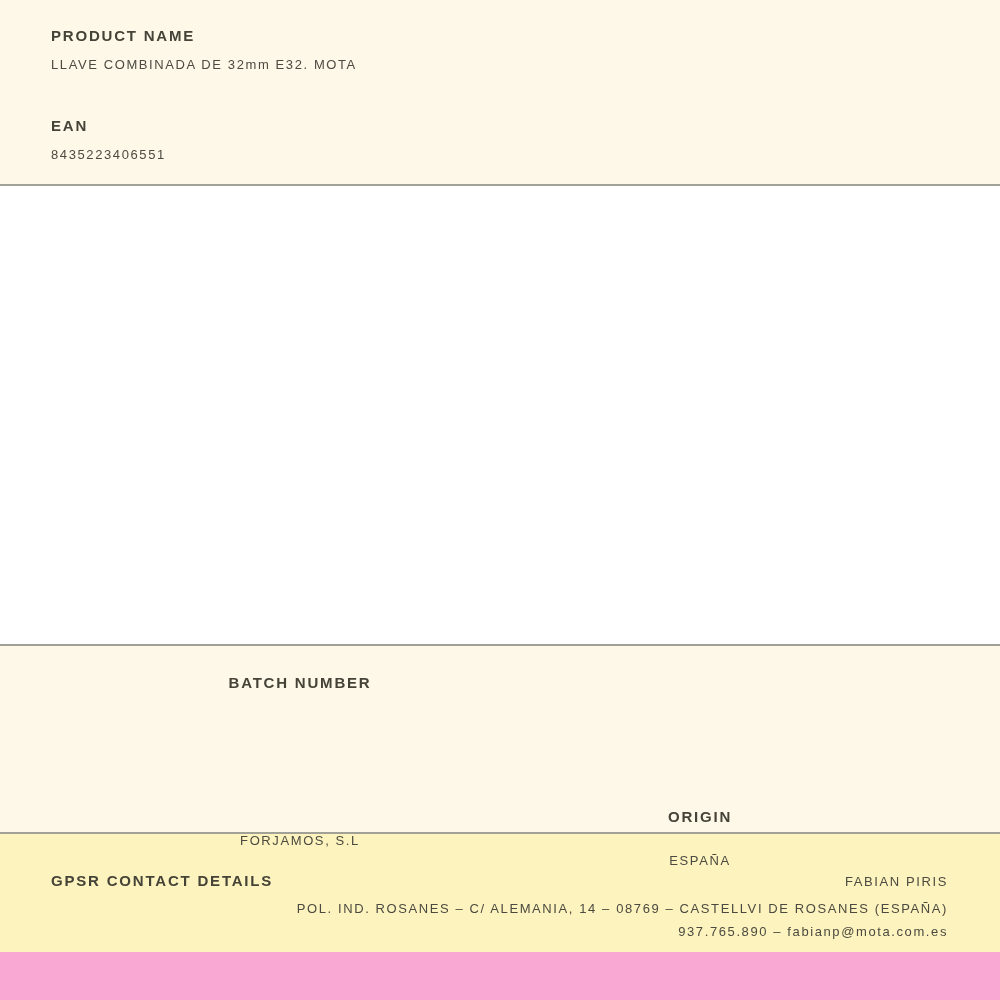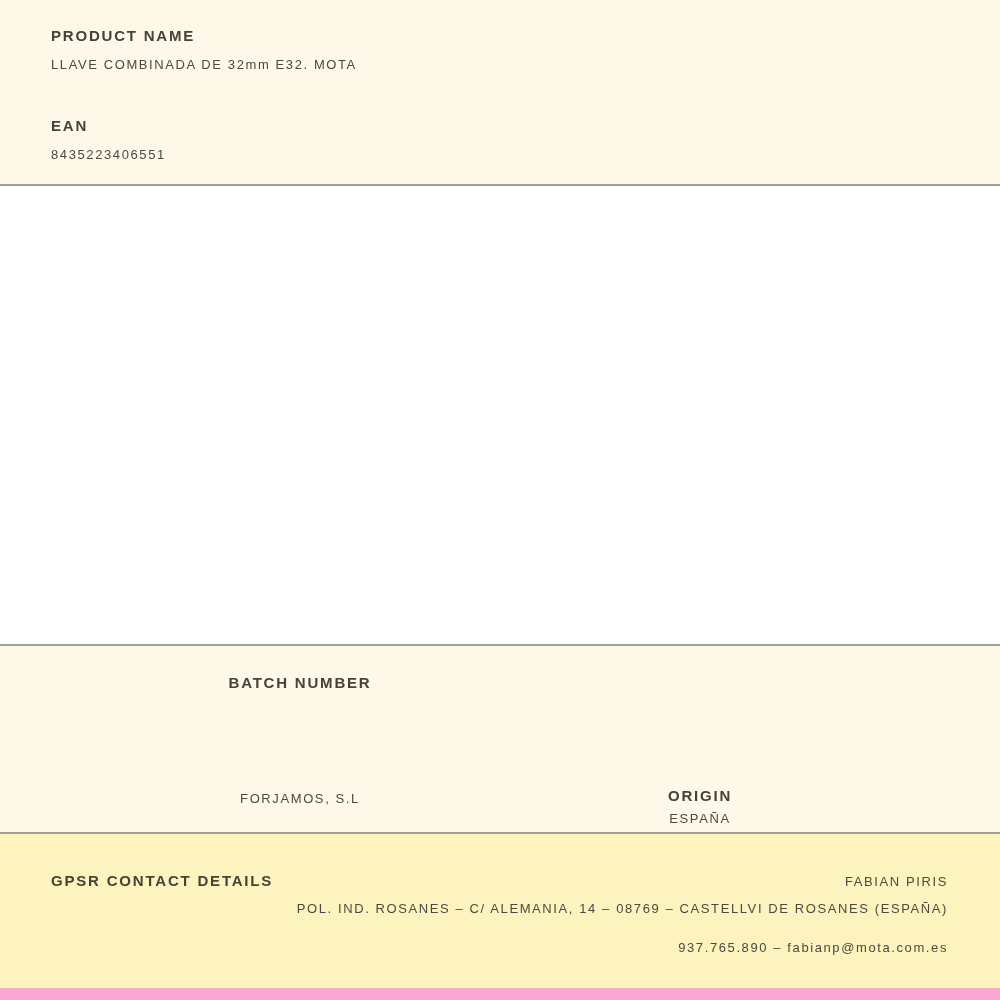--- a/index.html
+++ b/index.html
@@ -52,39 +52,39 @@
     border-top: 2px solid #a2a198;
     padding: 27px 100px 0 100px;
   }
   .details-grid {
     display: grid;
     grid-template-columns: 1fr 1fr;
     text-align: center;
   }
   .details-grid .cell { padding: 0 10px; }
   .details-row-gap { height: 70px; }
-  .cell .value { margin-top: 3px; min-height: 20px; }
+  .cell .value { margin-top: 24px; min-height: 20px; }
 
   
   .section-gpsr {
-    height: 156px;
+    height: 120px;
     background: #fcf3be;
     border-top: 2px solid #a2a198;
     padding: 37px 52px 0 51px;
   }
   .gpsr-row1 {
     display: flex;
     justify-content: space-between;
     align-items: baseline;
   }
   .gpsr-line {
     text-align: right;
   }
   .gpsr-row2 { margin-top: 7px; }
-  .gpsr-row3 { margin-top: 19px; }
+  .gpsr-row3 { margin-top: 3px; }
 </style>
 </head>
 <body>
 
 <div class="page">
 
   <div class="section section-top">
     <div class="label">PRODUCT NAME</div>
     <div class="value">LLAVE COMBINADA DE 32mm E32. MOTA</div>
     <div class="label label-ean">EAN</div>

